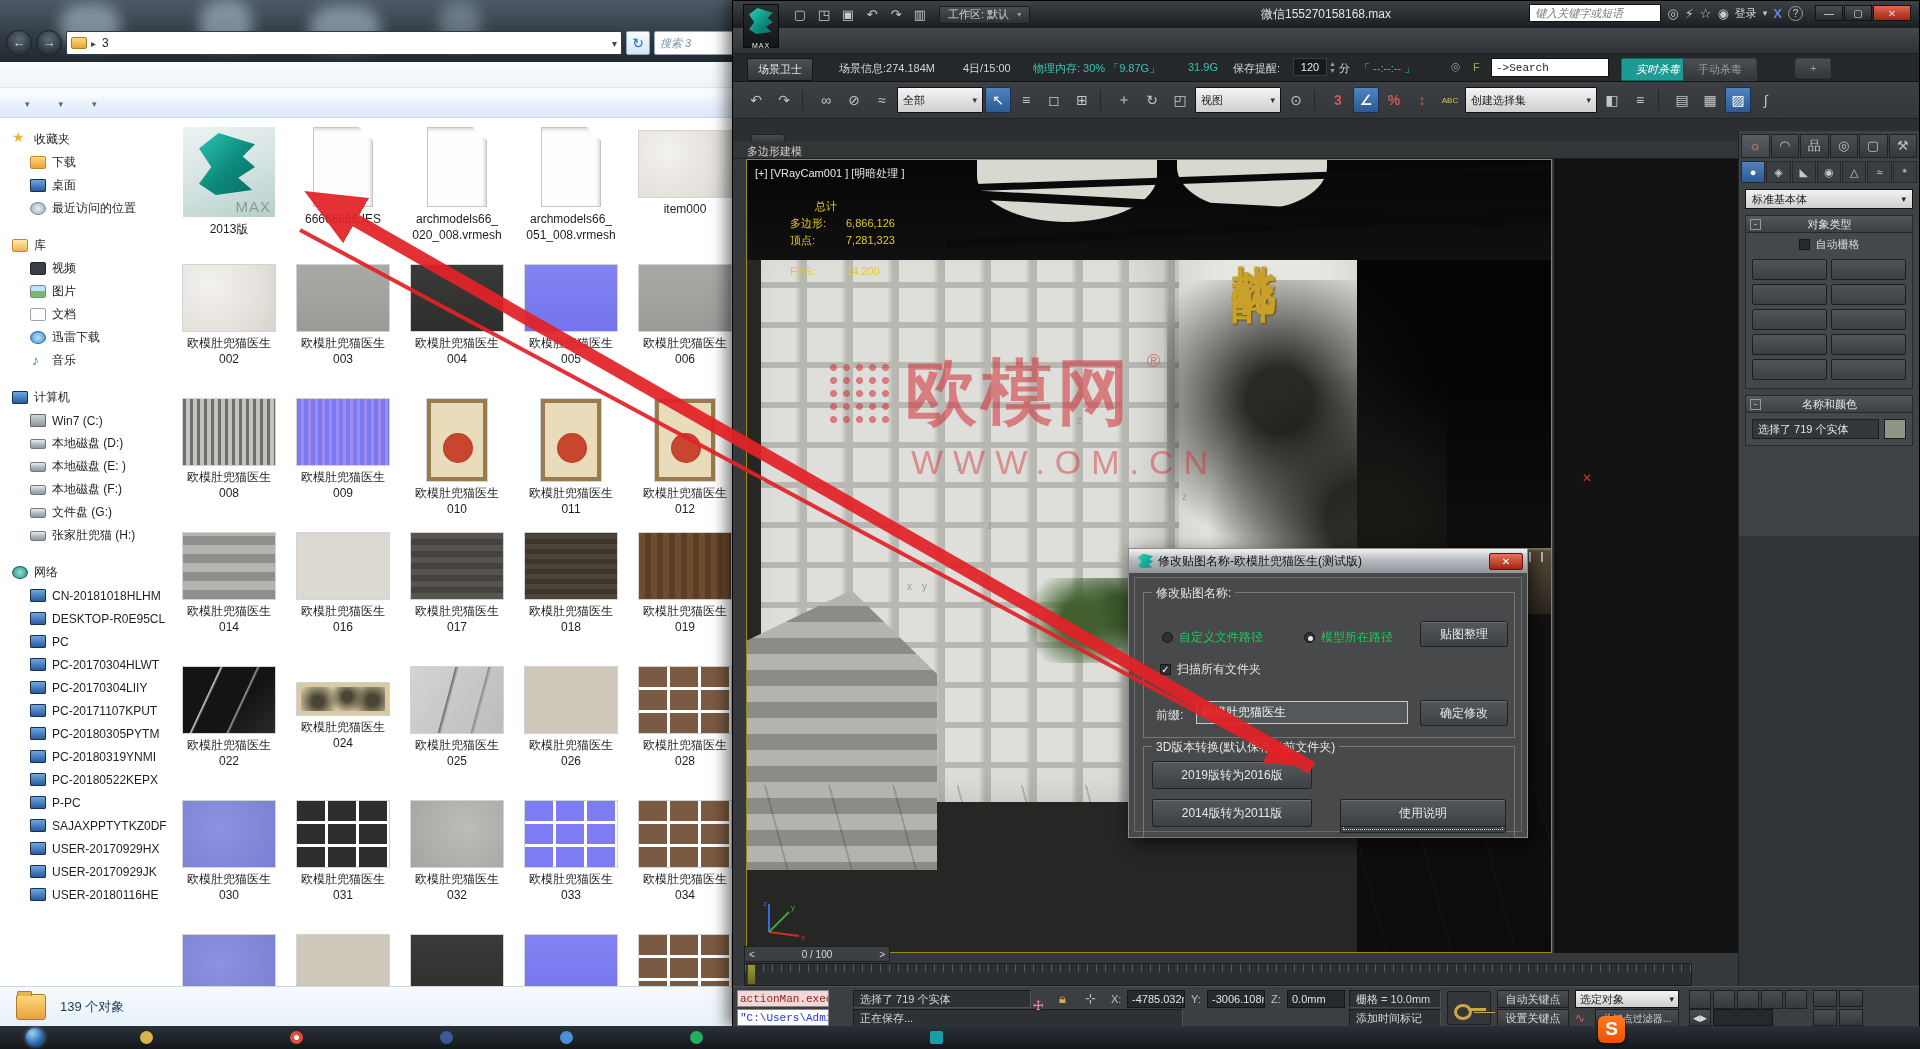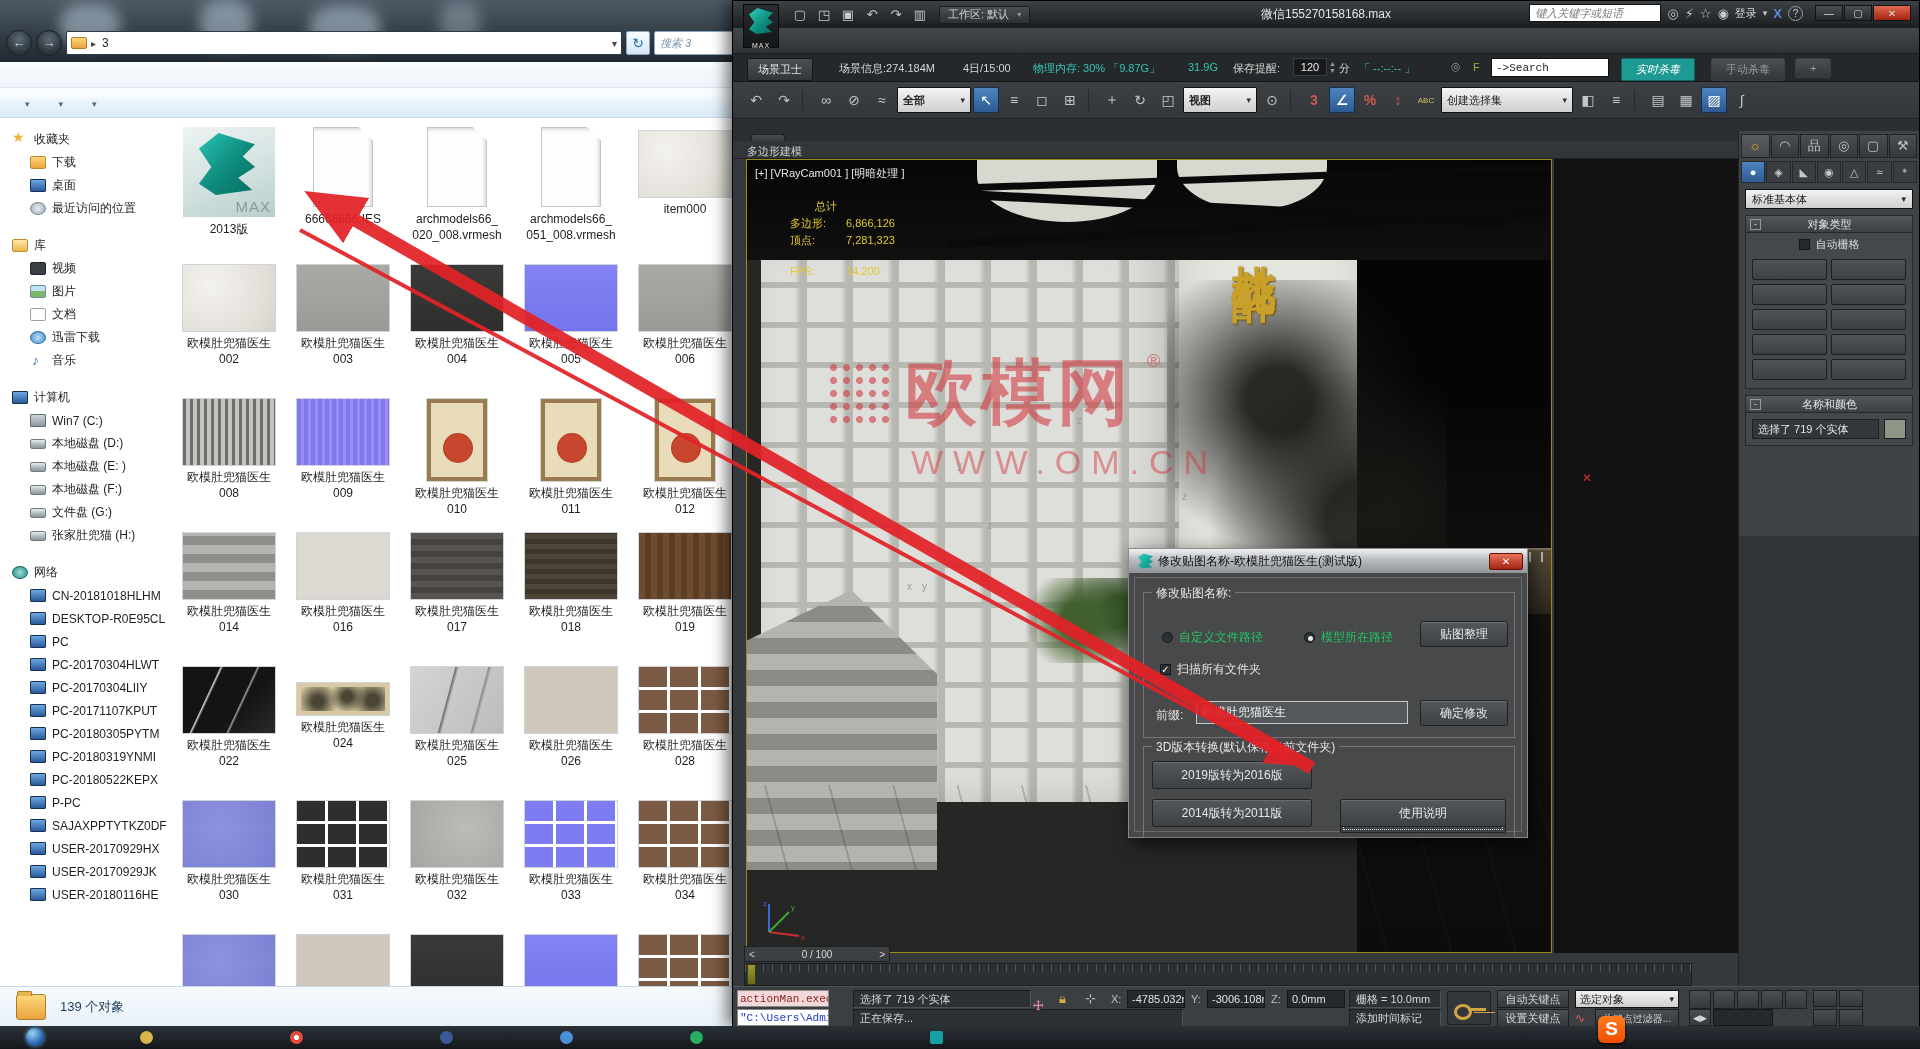--- a/index.html
+++ b/index.html
@@ -122,21 +122,21 @@
   .gtab.off{color:#9a9a9a;border:1px solid #3a3e42;}
   .mx-toolbar{position:absolute;left:0;top:81px;width:100%;height:37px;background:linear-gradient(#3c4044,#33373a);border-bottom:1px solid #202326;display:flex;align-items:center;padding-left:10px;gap:2px;}
   .tbi{height:26px;min-width:26px;display:flex;align-items:center;justify-content:center;color:#c6c6c6;font-size:14px;border-radius:2px;position:relative;}
   .tbi.mag{color:#d05a50;font-weight:bold;}
   .tbi.txt i{font-size:8px;letter-spacing:0;color:#d8c060;}
   .tbi.hl{background:linear-gradient(#4e84c0,#2d5a92);border:1px solid #17304f;color:#fff;}
   .tbi.sep{min-width:6px;border-left:1px solid #24272a;margin:0 3px;height:22px;}
   .tbi.dd{background:linear-gradient(#f4f4f4,#cfcfcf);border:1px solid #111;color:#222;font-size:11px;justify-content:space-between;padding:0 5px;border-radius:1px;}
   .tbi.dd i{font-style:normal;white-space:nowrap;}
   .tbi.dd::after{content:"▾";font-size:9px;color:#333;margin-left:6px;}
-  .tbi.w72{width:74px;font-weight:bold;}
+  .tbi.w72{width:86px;}
   .tbi.w128{width:132px;}
   .ribbon{position:absolute;left:0;top:118px;width:100%;height:22px;background:#2c2f32;display:flex;align-items:flex-end;padding-left:18px;}
   .rtab{font-size:12px;color:#9a9a9a;padding:3px 16px;}
   .rtab.on{color:#e4e4e4;background:linear-gradient(#4a4e52,#373b3e);border:1px solid #202326;border-bottom:none;border-radius:3px 3px 0 0;}
   .rsub{position:absolute;left:0;top:140px;width:100%;height:18px;background:#323639;border-bottom:1px solid #1e2124;}
   .rsub span{font-size:11px;color:#cfcfcf;margin-left:14px;}
 
   
   #vp{position:absolute;left:13px;top:158px;width:806px;height:794px;background:#262624;border:1px solid #9c8a14;overflow:hidden;}
   .vp-ceil{position:absolute;left:0;top:0;width:100%;height:100px;background:linear-gradient(#060606,#101010);}
@@ -682,21 +682,21 @@
       <span class="teal" style="left:455px;top:7px;">31.9G</span>
       <span style="left:500px;top:7px;">保存提醒:</span>
       <span class="gval" style="left:560px;">120</span>
       <span class="gspin" style="left:596px;top:6px;">▲<br>▼</span>
       <span style="left:606px;top:7px;">分</span>
       <span class="teal" style="left:626px;top:7px;">「 --:--:-- 」</span>
       <span style="left:718px;top:6px;color:#9a9a9a;">◎</span>
       <span style="left:740px;top:7px;color:#9ab04a;">F</span>
       <input class="gsearch" style="left: 758px;" value="-&gt;Search">
       <span class="gbtn gtab on" style="left:888px;">实时杀毒</span>
-      <span class="gbtn gtab off" style="left:978px;">手动杀毒</span>
+      <span class="gbtn gtab off" style="left:950px;">手动杀毒</span>
       <span class="gbtn gtab off" style="left:1062px;">+</span>
     </div>
 
     <div class="mx-toolbar">
         <div class="tbi">
           <i style="font-style:normal;">↶</i>
         </div>
         <div class="tbi">
           <i style="font-style:normal;">↷</i>
         </div>

